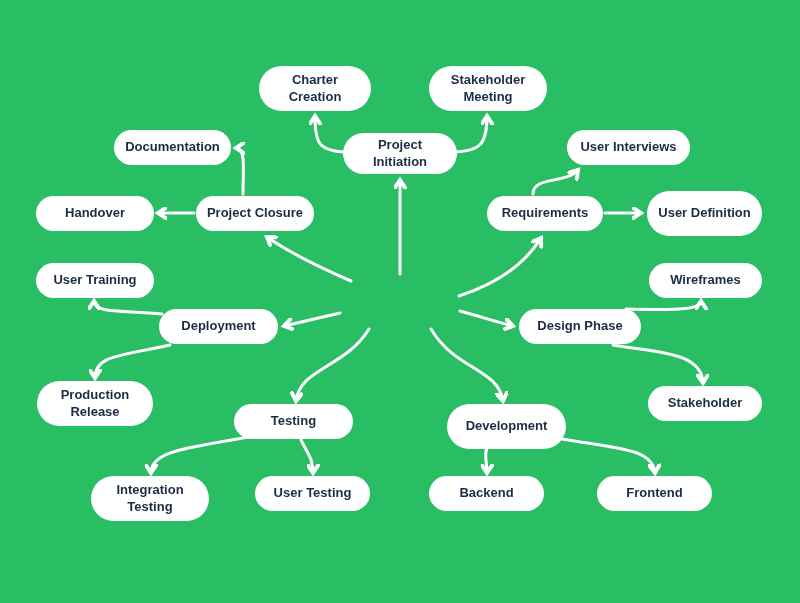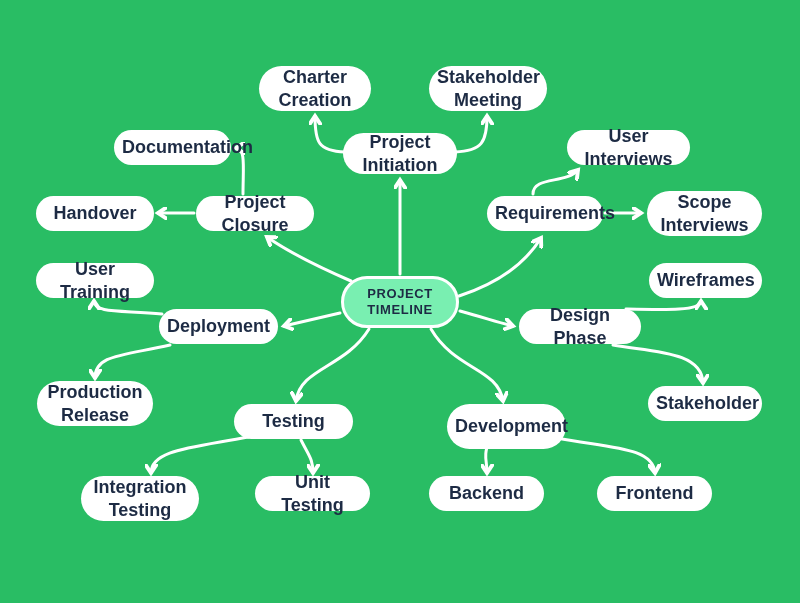--- a/index.html
+++ b/index.html
@@ -17,21 +17,21 @@
   }
   .canvas{position:relative;width:800px;height:603px;background:var(--background);}
   svg.wires{position:absolute;left:0;top:0;width:800px;height:603px;}
   svg.wires path{stroke:var(--connector);stroke-width:3;fill:none;stroke-linecap:round;}
   .node{
     position:absolute;
     background:var(--node-bg);
     border-radius:24px;
     display:flex;align-items:center;justify-content:center;
     text-align:center;
-    font-weight:bold;font-size:18px;line-height:1.25;
+    font-weight:bold;font-size:13px;line-height:1.25;
     color:var(--text);
     box-sizing:border-box;
     padding:2px 8px;
   }
   .node.center{
     background:var(--center-bg);
     border:3px solid #ffffff;
     border-radius:26px;
     font-size:13px;letter-spacing:.6px;text-transform:uppercase;
   }
@@ -47,21 +47,21 @@
   .n-scope{left:647px;top:191px;width:115px;height:45px;}
   .n-usertraining{left:36px;top:263px;width:118px;height:35px;}
   .n-wireframes{left:649px;top:263px;width:113px;height:35px;}
   .n-center{left:341px;top:276px;width:118px;height:52px;}
   .n-deployment{left:159px;top:309px;width:119px;height:35px;}
   .n-design{left:519px;top:309px;width:122px;height:35px;}
   .n-production{left:37px;top:381px;width:116px;height:45px;}
   .n-architecture{left:648px;top:386px;width:114px;height:35px;}
   .n-testing{left:234px;top:404px;width:119px;height:35px;}
   .n-development{left:447px;top:404px;width:119px;height:45px;}
-  .n-integration{left:81px;top:476px;width:118px;height:45px;}
+  .n-integration{left:91px;top:476px;width:118px;height:45px;}
   .n-unittesting{left:255px;top:476px;width:115px;height:35px;}
   .n-backend{left:429px;top:476px;width:115px;height:35px;}
   .n-frontend{left:597px;top:476px;width:115px;height:35px;}
   .label{max-width:100%;}
 </style>
 </head>
 <body>
 
 <div class="canvas">
 
@@ -87,42 +87,39 @@
     <path d="M301,440 C309,456 313,459 313,473" marker-end="url(#arrow)"></path>
     <path d="M248,437 C190,448 151,450 151,473" marker-end="url(#arrow)"></path>
     <path d="M340,313 C318,318 301,322 284,326" marker-end="url(#arrow)"></path>
     <path d="M162,314 C124,310 94,314 94,301" marker-end="url(#arrow)"></path>
     <path d="M170,345 C121,356 95,355 95,378" marker-end="url(#arrow)"></path>
     <path d="M351,281 C321,268 290,253 267,237" marker-end="url(#arrow)"></path>
     <path d="M243,194 C243,168 246,148 236,148" marker-end="url(#arrow)"></path>
     <path d="M194,213 L158,213" marker-end="url(#arrow)"></path>
   </svg>
 
-  <div class="node center n-center">
-    <span class="label">PROJECT TIMELINE</span>
-  </div>
 
   <div class="node n-initiation">
     <span class="label">Project Initiation</span>
   </div>
   <div class="node n-charter">
     <span class="label">Charter Creation</span>
   </div>
   <div class="node n-stakeholder">
     <span class="label">Stakeholder Meeting</span>
   </div>
 
   <div class="node n-requirements">
     <span class="label">Requirements</span>
   </div>
   <div class="node n-userinterviews">
     <span class="label">User Interviews</span>
   </div>
   <div class="node n-scope">
-    <span class="label">Scope Interviews</span>
+    <span class="label">User Definition</span>
   </div>
 
   <div class="node n-design">
     <span class="label">Design Phase</span>
   </div>
   <div class="node n-wireframes">
     <span class="label">Wireframes</span>
   </div>
   <div class="node n-architecture">
     <span class="label">Stakeholder</span>
@@ -135,21 +132,21 @@
     <span class="label">Backend</span>
   </div>
   <div class="node n-frontend">
     <span class="label">Frontend</span>
   </div>
 
   <div class="node n-testing">
     <span class="label">Testing</span>
   </div>
   <div class="node n-unittesting">
-    <span class="label">Unit Testing</span>
+    <span class="label">User Testing</span>
   </div>
   <div class="node n-integration">
     <span class="label">Integration Testing</span>
   </div>
 
   <div class="node n-deployment">
     <span class="label">Deployment</span>
   </div>
   <div class="node n-usertraining">
     <span class="label">User Training</span>

